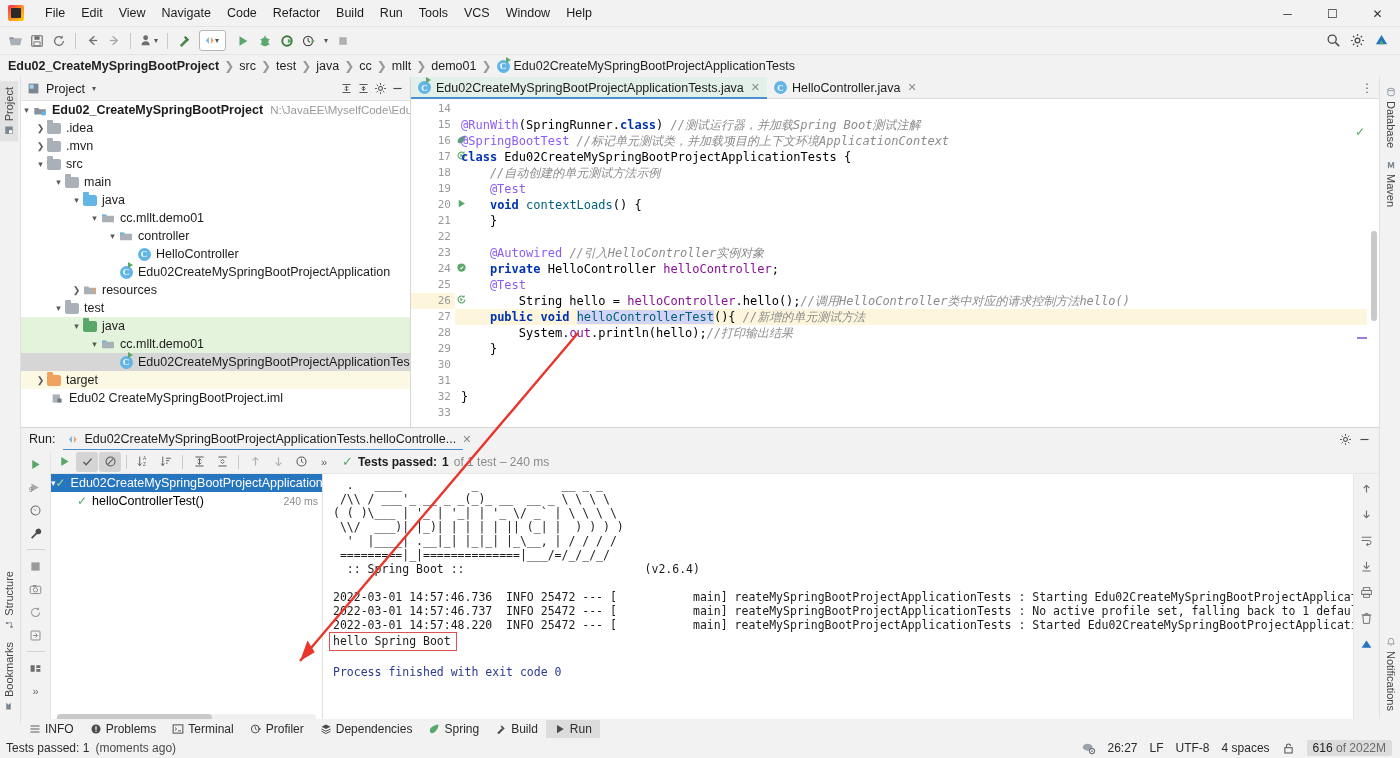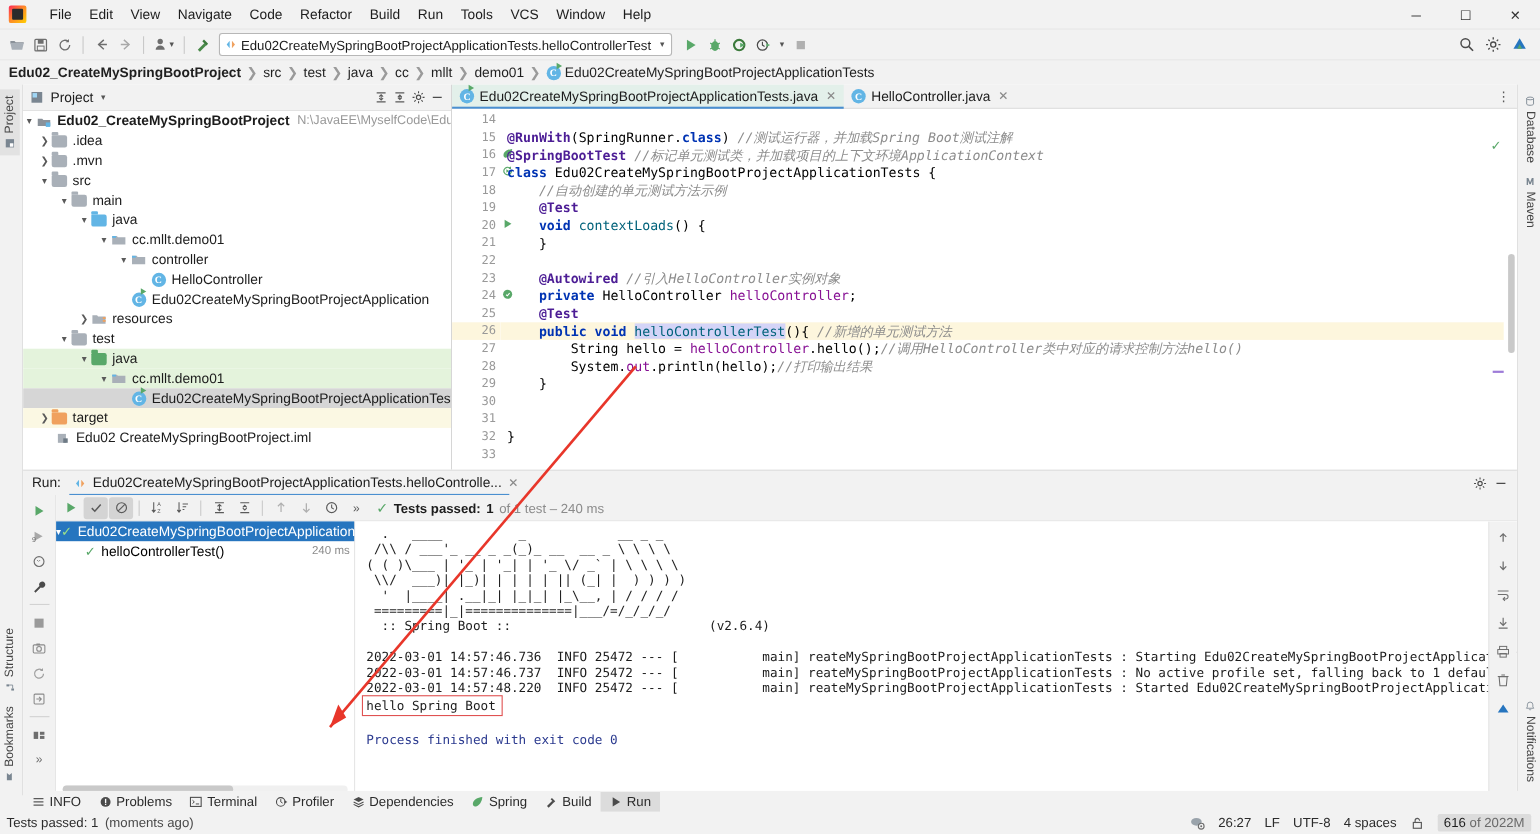--- a/index.html
+++ b/index.html
@@ -163,21 +163,21 @@
   .gline { height: 16px; line-height: 16px; padding-right: 4px; position: relative; }
   .gline.hl { background: #fdf6dd; }
   .gmark { position: absolute; right: -14px; top: 1px; width: 13px; height: 13px; }
   .codecol {
     flex: 1; position: relative; font-family: "DejaVu Sans Mono", monospace;
     font-size: 12px; padding-top: 2px; overflow: hidden;
   }
   .cline { height: 16px; line-height: 16px; white-space: pre; padding-left: 6px; }
   .cline.hl { background: #fdf6dd; }
   .k  { color: #0033b3; font-weight: bold; }      
-  .an { color: #4c1d95; font-weight: bold; }                         
+  .an { color: #8b5cf6; }                         
   .cm { color: #8c8c8c; font-style: italic; }     
   .fld-name { color: #871094; }                   
   .mth { color: #00627a; }
   .pl  { color: #000; }
   .sel-text { background: #d4d4f7; }
   .editor-right-strip {
     position: absolute; right: 0; top: 22px; bottom: 0; width: 12px; background: #fff;
   }
   .scroll-thumb-v {
     position: absolute; right: 2px; top: 110px; width: 6px; height: 90px;
@@ -352,21 +352,20 @@
           <path d="M9 3.2l4 4-1.6 1.6-4-4z" fill="#3c7a3c"></path>
         </svg>
     </div>
     <div class="runconfig">
       <span>
         <svg width="11" height="11" viewBox="0 0 16 16">
             <path d="M7 3 3 8l4 5z" fill="#62b5e5"></path>
             <path d="M10 3l4 5-4 5z" fill="#f0a15e"></path>
           </svg>
       </span>
-      <span class="rc-label">Edu02CreateMySpringBootProjectApplicationTests.helloControllerTest</span>
       <span class="rc-chev">▾</span>
     </div>
     <div class="tb-icon">
       <svg width="14" height="14" viewBox="0 0 16 16">
           <path d="M4 2.5 13 8l-9 5.5z" fill="#59a869"></path>
         </svg>
     </div>
     <div class="tb-icon">
       <svg width="14" height="14" viewBox="0 0 16 16">
           <ellipse cx="8" cy="9" rx="4" ry="5" fill="#59a869"></ellipse>
@@ -770,22 +769,22 @@
           <div class="cline"><span class="an">@SpringBootTest</span><span class="cm"> //标记单元测试类，并加载项目的上下文环境ApplicationContext</span></div>
           <div class="cline"><span class="k">class</span><span class="pl"> Edu02CreateMySpringBootProjectApplicationTests {</span></div>
           <div class="cline"><span class="cm">    //自动创建的单元测试方法示例</span></div>
           <div class="cline"><span class="an">    @Test</span></div>
           <div class="cline"><span class="pl">    </span><span class="k">void</span><span class="pl"> </span><span class="mth">contextLoads</span><span class="pl">() {</span></div>
           <div class="cline"><span class="pl">    }</span></div>
           <div class="cline">&nbsp;</div>
           <div class="cline"><span class="an">    @Autowired</span><span class="cm"> //引入HelloController实例对象</span></div>
           <div class="cline"><span class="pl">    </span><span class="k">private</span><span class="pl"> HelloController </span><span class="fld-name">helloController</span><span class="pl">;</span></div>
           <div class="cline"><span class="an">    @Test</span></div>
+          <div class="cline"><span class="pl">        String hello = </span><span class="fld-name">helloController</span><span class="pl">.hello();</span><span class="cm">//调用HelloController类中对应的请求控制方法hello()</span></div>
           <div class="cline hl"><span class="pl">    </span><span class="k">public</span><span class="pl"> </span><span class="k">void</span><span class="pl"> </span><span class="mth sel-text">helloControllerTest</span><span class="pl">(){</span><span class="cm"> //新增的单元测试方法</span></div>
-          <div class="cline"><span class="pl">        String hello = </span><span class="fld-name">helloController</span><span class="pl">.hello();</span><span class="cm">//调用HelloController类中对应的请求控制方法hello()</span></div>
           <div class="cline"><span class="pl">        System.</span><span class="fld-name">out</span><span class="pl">.println(hello);</span><span class="cm">//打印输出结果</span></div>
           <div class="cline"><span class="pl">    }</span></div>
           <div class="cline">&nbsp;</div>
           <div class="cline">&nbsp;</div>
           <div class="cline"><span class="pl">}</span></div>
           <div class="cline">&nbsp;</div>
         </div>
       <div class="editor-right-strip">
         <div class="code-check">✓</div>
         <div class="scroll-thumb-v"></div>

